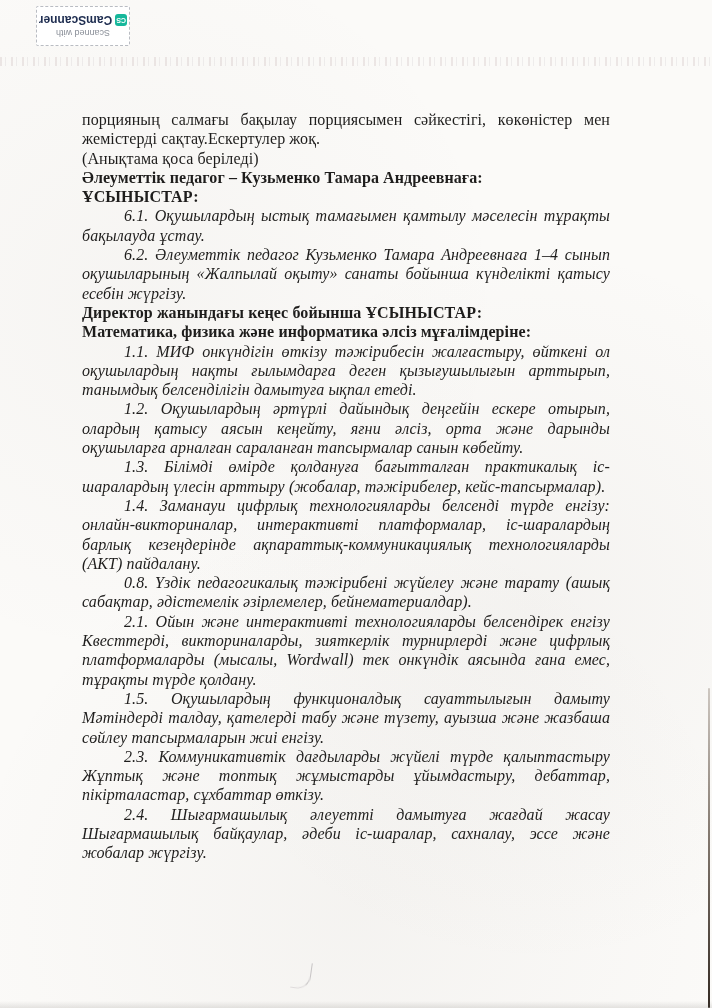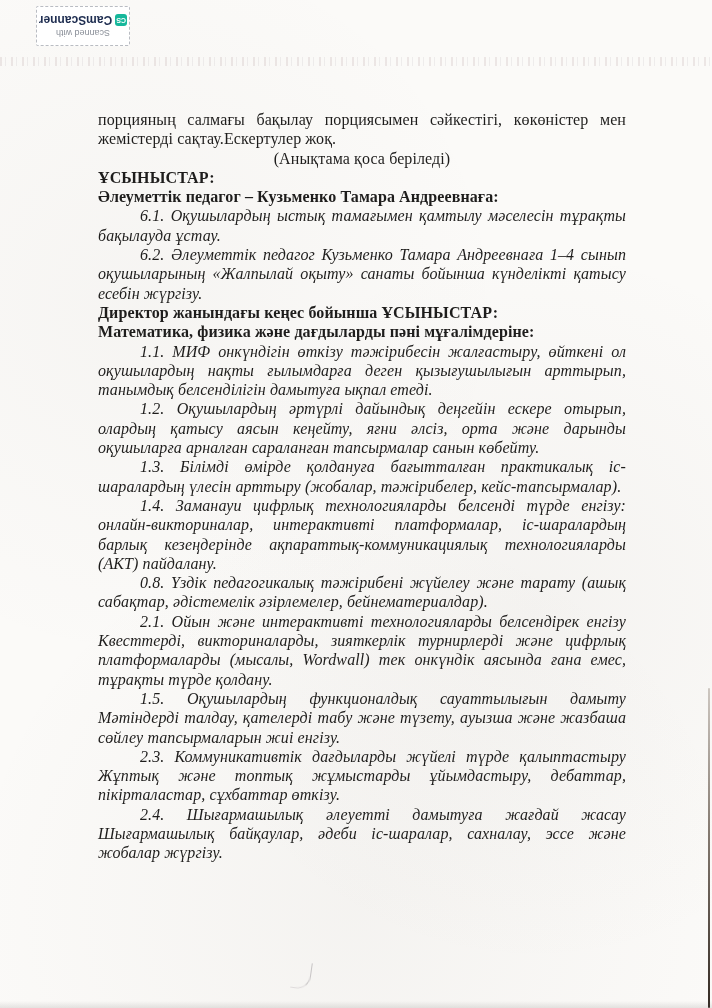--- a/index.html
+++ b/index.html
@@ -74,32 +74,32 @@
         transparent 2px, transparent 5px,
         rgba(150,140,150,0.25) 5px, rgba(150,140,150,0.25) 6px,
         transparent 6px, transparent 11px);
     opacity: 0.5;
     filter: blur(0.4px);
   }
 
   
   .doc {
     position: absolute;
-    left: 98px; top: 110px;
+    left: 82px; top: 110px;
     width: 528px;
     font-size: 16px;
     line-height: 19.3px;
     color: #1e1d1c;
     text-align: justify;
     letter-spacing: 0.1px;
   }
   .doc p { margin: 0; }
   .doc .indent { text-indent: 42px; font-style: italic; }
   .doc .heading { font-weight: bold; text-align: left; }
-  .doc .right { text-align: center; }
+  .doc .right { text-align: left; }
 
   
   .edge-line {
     position: absolute;
     right: 2px; top: 688px;
     width: 2px; height: 320px;
     background: linear-gradient(to bottom,
       rgba(80,58,40,0.25), rgba(55,38,24,0.6) 45%, rgba(30,20,12,0.9));
     border-radius: 1px;
   }
@@ -135,26 +135,26 @@
       <span class="cs-icon" style="background: rgb(22, 183, 155);">CS</span>
       <span class="brand" style="color: rgb(30, 45, 80);">CamScanner</span>
     </span>
   </div>
 
   <div class="noise-band"></div>
 
   <div class="doc">
     <p>порцияның салмағы бақылау порциясымен сәйкестігі, көкөністер мен жемістерді сақтау.Ескертулер жоқ.</p>
     <p class="right">(Анықтама қоса беріледі)</p>
+    <p class="heading">Әлеуметтік педагог – Кузьменко Тамара Андреевнаға:</p>
     <p class="heading">ҰСЫНЫСТАР:</p>
-    <p class="heading">Әлеуметтік педагог – Кузьменко Тамара Андреевнаға:</p>
     <p class="indent">6.1. Оқушылардың ыстық тамағымен қамтылу мәселесін тұрақты бақылауда ұстау.</p>
     <p class="indent">6.2. Әлеуметтік педагог Кузьменко Тамара Андреевнаға 1–4 сынып оқушыларының «Жалпылай оқыту» санаты бойынша күнделікті қатысу есебін жүргізу.</p>
     <p class="heading">Директор жанындағы кеңес бойынша ҰСЫНЫСТАР:</p>
-    <p class="heading">Математика, физика және дағдыларды пәні мұғалімдеріне:</p>
+    <p class="heading">Математика, физика және информатика әлсіз мұғалімдеріне:</p>
     <p class="indent">1.1. МИФ онкүндігін өткізу тәжірибесін жалғастыру, өйткені ол оқушылардың нақты ғылымдарға деген қызығушылығын арттырып, танымдық белсенділігін дамытуға ықпал етеді.</p>
     <p class="indent">1.2. Оқушылардың әртүрлі дайындық деңгейін ескере отырып, олардың қатысу аясын кеңейту, яғни әлсіз, орта және дарынды оқушыларға арналған сараланған тапсырмалар санын көбейту.</p>
     <p class="indent">1.3. Білімді өмірде қолдануға бағытталған практикалық іс-шаралардың үлесін арттыру (жобалар, тәжірибелер, кейс-тапсырмалар).</p>
     <p class="indent">1.4. Заманауи цифрлық технологияларды белсенді түрде енгізу: онлайн-викториналар, интерактивті платформалар, іс-шаралардың барлық кезеңдерінде ақпараттық-коммуникациялық технологияларды (АКТ) пайдалану.</p>
     <p class="indent">0.8. Үздік педагогикалық тәжірибені жүйелеу және тарату (ашық сабақтар, әдістемелік әзірлемелер, бейнематериалдар).</p>
     <p class="indent">2.1. Ойын және интерактивті технологияларды белсендірек енгізу Квесттерді, викториналарды, зияткерлік турнирлерді және цифрлық платформаларды (мысалы, Wordwall) тек онкүндік аясында ғана емес, тұрақты түрде қолдану.</p>
     <p class="indent">1.5. Оқушылардың функционалдық сауаттылығын дамыту Мәтіндерді талдау, қателерді табу және түзету, ауызша және жазбаша сөйлеу тапсырмаларын жиі енгізу.</p>
     <p class="indent">2.3. Коммуникативтік дағдыларды жүйелі түрде қалыптастыру Жұптық және топтық жұмыстарды ұйымдастыру, дебаттар, пікірталастар, сұхбаттар өткізу.</p>
     <p class="indent">2.4. Шығармашылық әлеуетті дамытуға жағдай жасау Шығармашылық байқаулар, әдеби іс-шаралар, сахналау, эссе және жобалар жүргізу.</p>
   </div>

